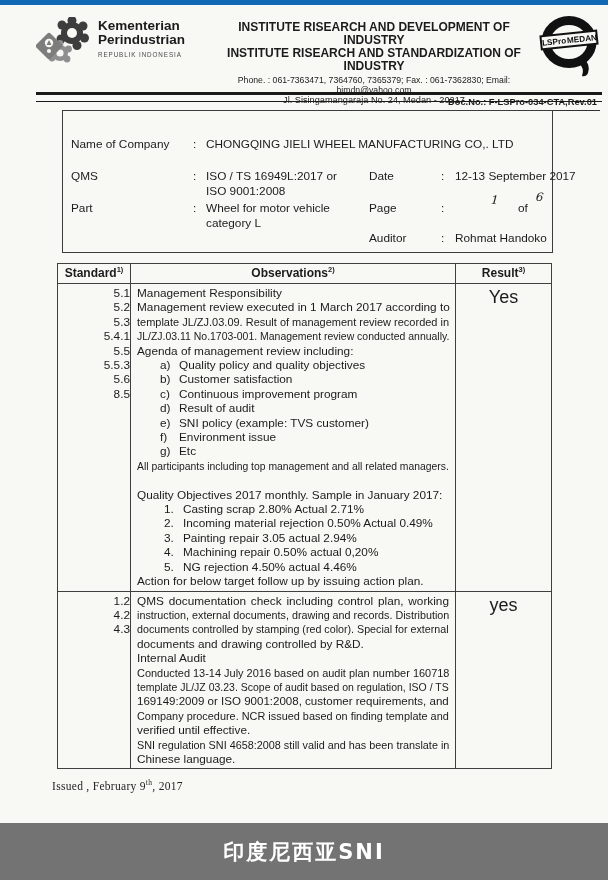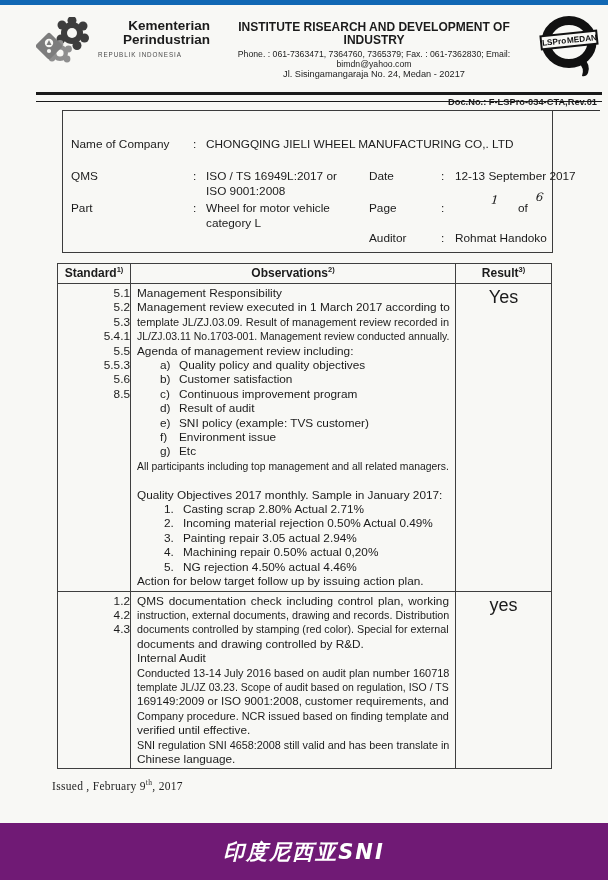--- a/index.html
+++ b/index.html
@@ -5,21 +5,21 @@
   html,body{margin:0;padding:0;}
   body{background:#e9e9e7;}
   .page{position:relative;width:608px;height:880px;background:#f8f8f5;overflow:hidden;
         font-family:"Liberation Sans",sans-serif;color:#1b1b1b;}
   .topstrip{position:absolute;top:0;left:0;width:608px;height:5px;background:#1168b4;}
 
   
   .hdr{position:absolute;top:13px;left:36px;width:566px;height:76px;display:flex;align-items:flex-start;}
   .minlogo{width:58px;height:52px;flex:none;margin-top:4px;}
   .mintext{width:112px;flex:none;margin-left:4px;margin-top:6px;line-height:14px;}
-  .mintext .l1{font-weight:bold;font-size:13.5px;text-align:right;}
+  .mintext .l1{font-weight:bold;font-size:13.5px;}
   .mintext .l3{font-size:6.3px;letter-spacing:0.9px;color:#4a4a4a;margin-top:1px;}
   .hcenter{flex:1;text-align:center;margin-top:8px;line-height:13px;}
   .inst{font-weight:bold;font-size:12px;}
   .bodyname{font-size:15.5px;letter-spacing:0.3px;margin-top:3px;line-height:17px;}
   .contact{font-size:8.7px;margin-top:2px;line-height:10px;color:#222;}
   .addr{font-size:9.2px;line-height:11px;color:#222;}
   .lsprologo{width:64px;height:66px;flex:none;}
 
   .dblrule{position:absolute;top:92px;left:36px;width:566px;height:6px;
            border-top:3px solid #1a1a1a;border-bottom:1.4px solid #1a1a1a;}
@@ -47,22 +47,22 @@
   .just{text-align:justify;text-align-last:justify;}
   .li{padding-left:23px;}
   .lin{padding-left:27px;}
   .mk{display:inline-block;width:19px;}
 
   
   .issued{position:absolute;top:778px;left:52px;font-family:"Liberation Serif",serif;
           font-size:11.5px;letter-spacing:0.3px;color:#1d1d1d;}
   .issued .isup{font-size:7.5px;vertical-align:super;}
 
-  .banner{position:absolute;left:0;bottom:0;width:608px;height:57px;background:#701a75;
-          display:flex;align-items:center;justify-content:center;font-style:italic;}
+  .banner{position:absolute;left:0;bottom:0;width:608px;height:57px;background:#737373;
+          display:flex;align-items:center;justify-content:center;}
   .banner .btxt{color:#ffffff;font-weight:bold;font-size:21px;letter-spacing:2px;
           font-family:"DejaVu Sans","Liberation Sans",sans-serif;}
 </style>
 </head>
 <body>
 
 <div class="page">
   <div class="topstrip"></div>
 
   <div class="hdr">
@@ -93,20 +93,21 @@
         <circle cx="13" cy="34" r="2.1" fill="#f8f8f5"></circle>
       </g>
     </svg>
     <div class="mintext">
       <div class="l1">Kementerian</div>
       <div class="l1">Perindustrian</div>
       <div class="l3">REPUBLIK INDONESIA</div>
     </div>
     <div class="hcenter">
       <div class="inst">INSTITUTE RISEARCH AND DEVELOPMENT OF INDUSTRY</div>
+      <div class="inst">INSTITUTE RISEARCH AND STANDARDIZATION OF INDUSTRY</div>
       <div class="contact">Phone. : 061-7363471, 7364760, 7365379; Fax. : 061-7362830; Email: bimdn@yahoo.com</div>
       <div class="addr">Jl. Sisingamangaraja No. 24, Medan - 20217</div>
     </div>
     <svg class="lsprologo" viewBox="0 0 64 66">
       <ellipse cx="31" cy="29" rx="23" ry="21.5" fill="none" stroke="#111" stroke-width="9"></ellipse>
       <path d="M45 44 q8 8 5 16 q-2 4 -6 3 q3 -8 -4 -14 Z" fill="#111"></path>
       <g transform="rotate(-6 31 27)">
         <rect x="3" y="20.5" width="56" height="13" fill="#f8f8f5" stroke="#111" stroke-width="2"></rect>
         <text x="16" y="30" font-family="Liberation Sans, sans-serif" font-size="8.2" font-weight="bold" fill="#111" text-anchor="middle"><tspan>LSPro</tspan></text>
         <text x="44" y="30" font-family="Liberation Sans, sans-serif" font-size="8.2" font-weight="bold" fill="#111" text-anchor="middle"><tspan>MEDAN</tspan></text>

